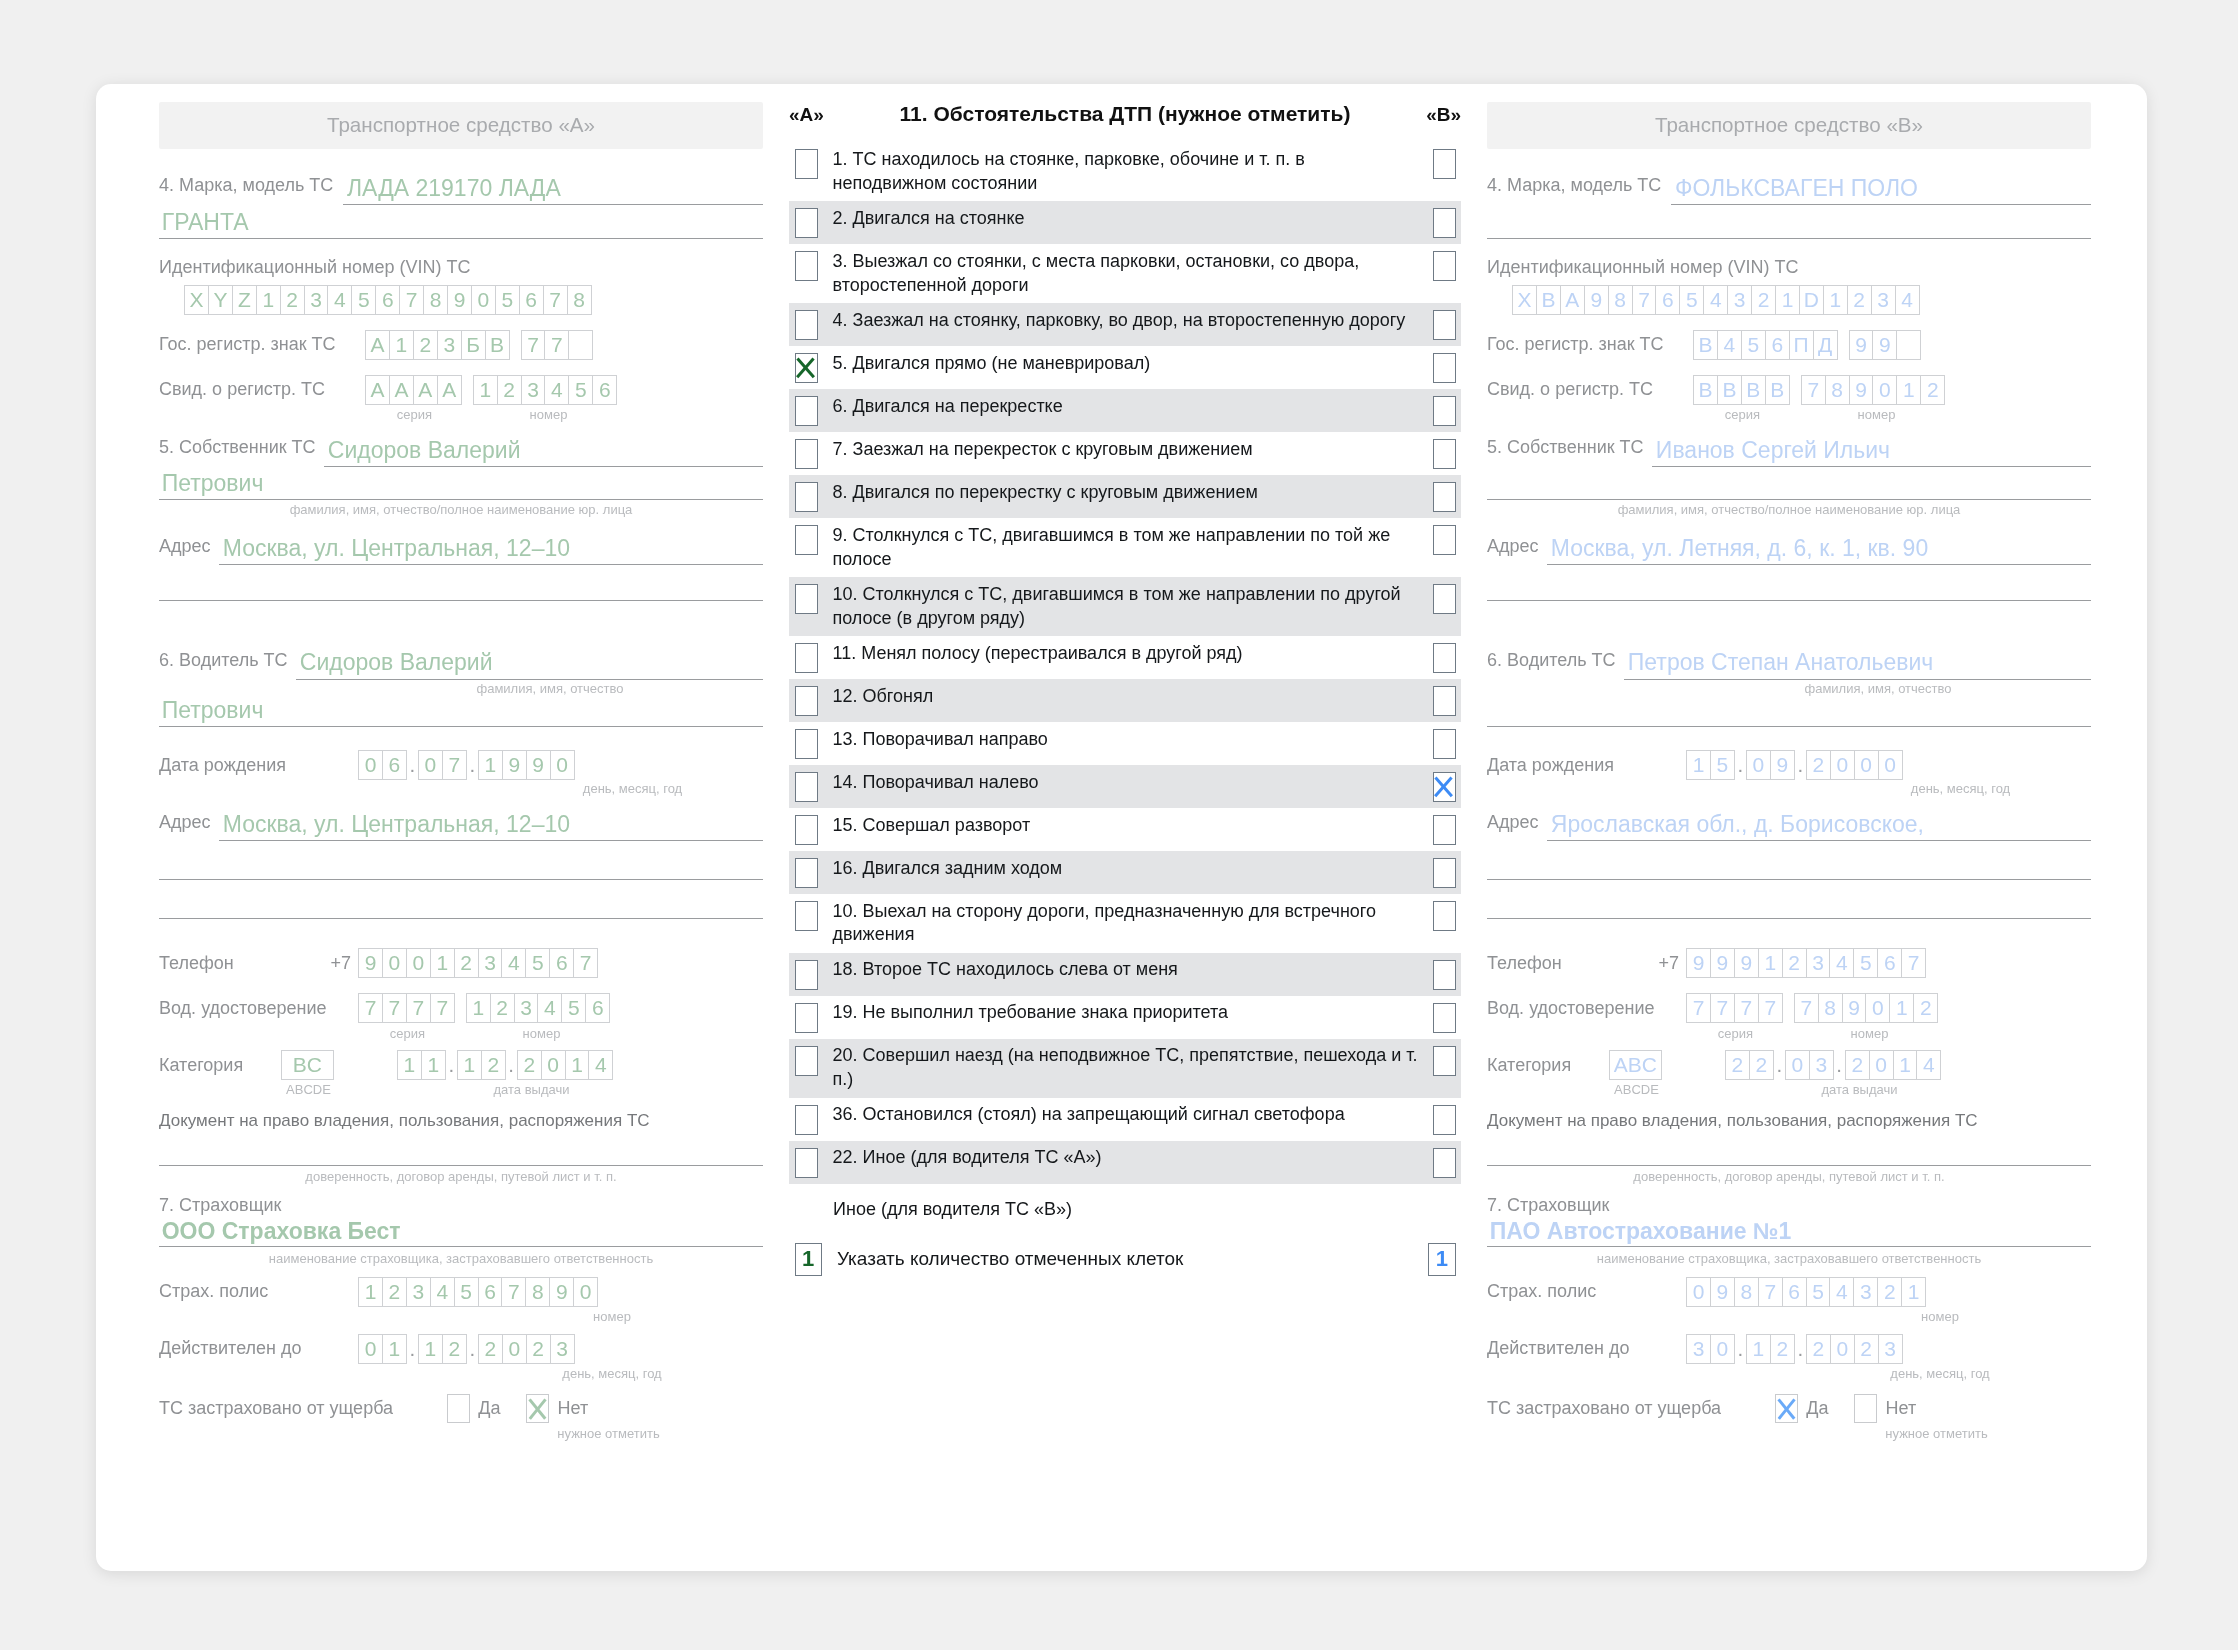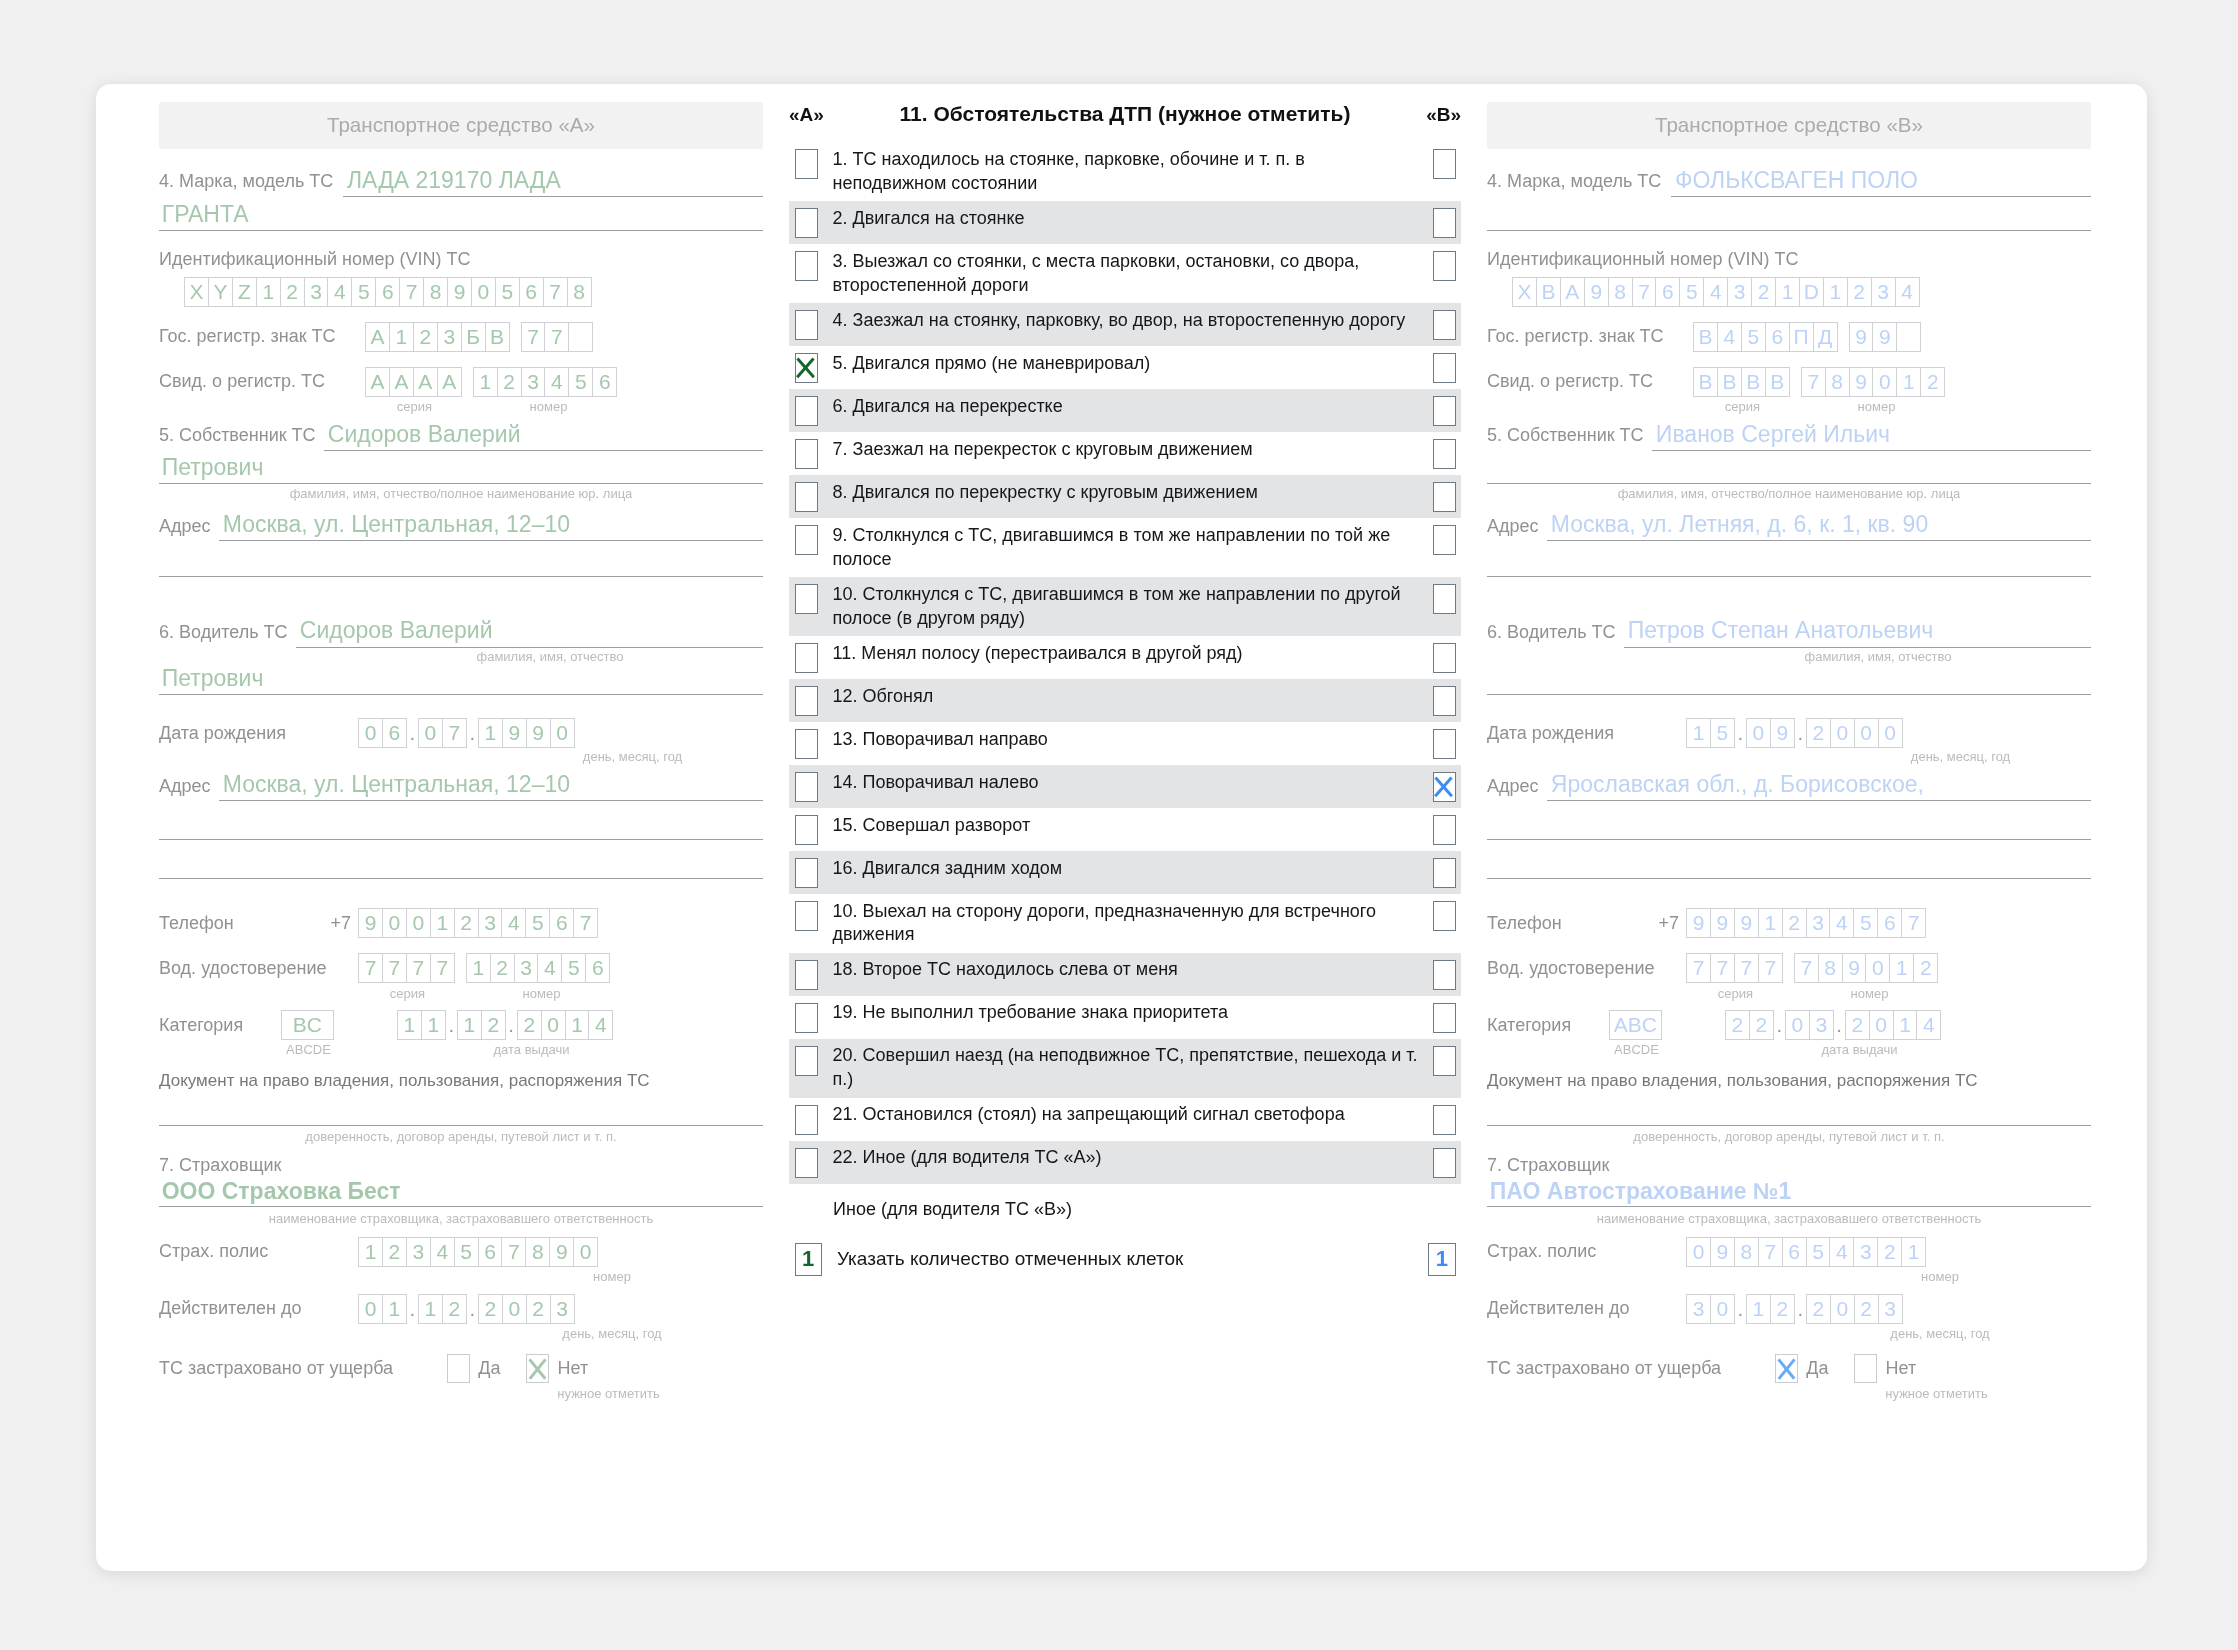--- a/index.html
+++ b/index.html
@@ -39,21 +39,21 @@
   
   .vA { color:#a5c8ad; }
   .vB { color:#bdd3f5; }
   .val {
     font-size:23px; line-height:1.16;
     border-bottom:1.4px solid #9a9c9f;
     display:block; padding:0 2.7px 2.1px;
   }
   .val-inline {
     font-size:23px; border-bottom:1.4px solid #9a9c9f;
-    display:inline-block; padding:0 4.1px 2.1px; vertical-align:bottom;
+    display:inline-block; padding:0 4.1px 2.1px; vertical-align:bottom;margin-top:8px;
   }
   .rule { border-bottom:1.4px solid #9a9c9f; height:0; }
 
   
   .boxrow { display:flex; align-items:center; }
   .bx {
     border:1.1px solid #cfd1d4; background:#fff;
     width:25px; height:30px;
     display:flex; align-items:center; justify-content:center;
     font-size:21px; margin-left:-1.1px;
@@ -477,21 +477,21 @@
           <div class="txt">19. Не выполнил требование знака приоритета</div>
           <div class="cb"></div>
         </div>
         <div class="circ-row alt">
           <div class="cb"></div>
           <div class="txt">20. Совершил наезд (на неподвижное ТС, препятствие, пешехода и т. п.)</div>
           <div class="cb"></div>
         </div>
         <div class="circ-row">
           <div class="cb"></div>
-          <div class="txt">21. Остановился (стоял) на запрещающий сигнал светофора</div>
+          <div class="txt">36. Остановился (стоял) на запрещающий сигнал светофора</div>
           <div class="cb"></div>
         </div>
         <div class="circ-row alt">
           <div class="cb"></div>
           <div class="txt">22. Иное (для водителя ТС «А»)</div>
           <div class="cb"></div>
         </div>
       </div>
     <div class="other-b">Иное (для водителя ТС «В»)</div>
     <div class="count-row">

